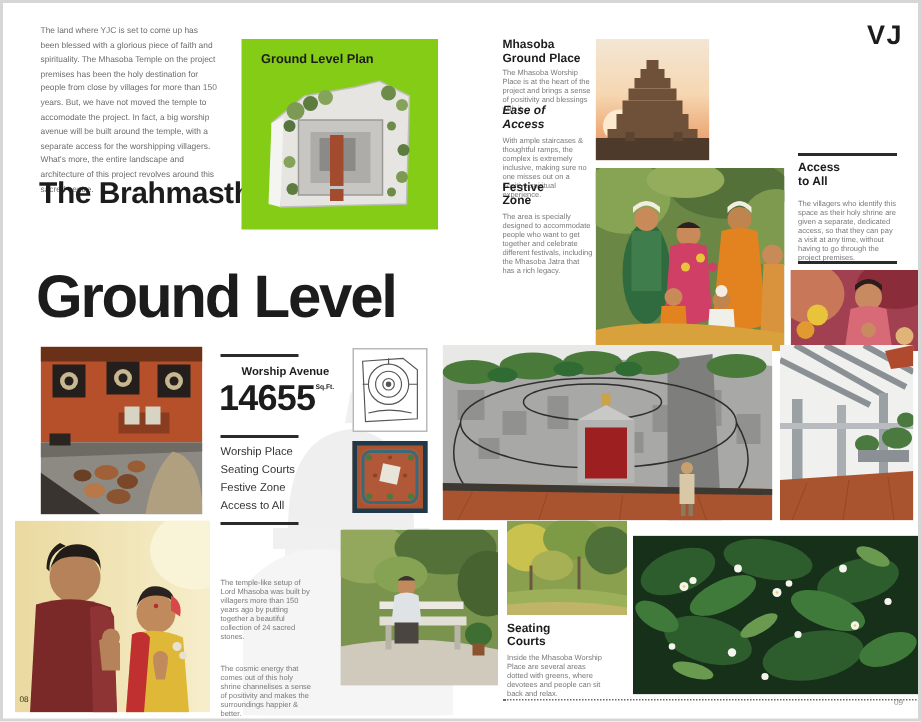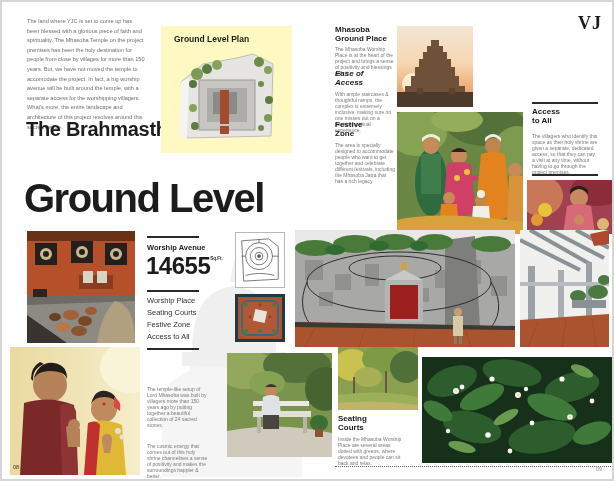--- a/index.html
+++ b/index.html
@@ -6,23 +6,23 @@
   .page{position:relative;width:614px;height:481px;background:#ffffff;
         border:2px solid #d6d6d6;box-sizing:border-box;overflow:hidden;
         font-family:"Liberation Sans",sans-serif;color:#1c1c1c;}
   .abs{position:absolute;}
   .photo{position:absolute;overflow:hidden;z-index:1;}
   .photo svg{display:block;width:100%;height:100%;}
   .rule{position:absolute;height:2px;background:#2a2a2a;z-index:2;}
 
   .intro{left:25px;top:15px;width:118px;font-size:5.6px;line-height:9.6px;color:#6e6e6e;}
   .brahmasthan{left:24px;top:116px;width:170px;font-size:20px;line-height:23px;font-weight:bold;letter-spacing:-0.3px;}
-  .vj-logo{left:576px;top:11px;font-family:Liberation Serif, serif;font-size:18px;font-weight:bold;letter-spacing:1px;}
-
-  .plan-panel{left:159px;top:24px;width:131px;height:127px;background:#fef9c3;z-index:1;}
+  .vj-logo{left:576px;top:11px;font-family:Liberation Sans, sans-serif;font-size:18px;font-weight:bold;letter-spacing:1px;}
+
+  .plan-panel{left:159px;top:24px;width:131px;height:127px;background:#84cc16;z-index:1;}
   .plan-title{position:absolute;left:13px;top:8px;font-size:8.5px;font-weight:bold;}
   .plan-art{position:absolute;left:12px;top:26px;width:106px;height:94px;}
   .sec-h{position:absolute;font-size:8px;line-height:9px;font-weight:bold;z-index:2;}
   .sec-b{position:absolute;font-size:5px;line-height:6px;color:#7a7a7a;z-index:2;}
 
   .ground-title{left:22px;top:174px;font-size:40px;font-weight:bold;letter-spacing:-1.5px;}
 
   .stats-label{left:145px;top:241px;font-size:7.5px;font-weight:bold;}
   .stats-value{left:144px;top:250px;font-size:24px;font-weight:bold;letter-spacing:-0.5px;}
   .stats-unit{font-size:4.5px;font-weight:bold;vertical-align:14px;letter-spacing:0;}
@@ -203,21 +203,21 @@
         <ellipse cx="36" cy="96" rx="7" ry="5" fill="#b87848"></ellipse>
           <ellipse cx="52" cy="100" rx="8" ry="5" fill="#8a5430"></ellipse>
         <ellipse cx="64" cy="80" rx="6" ry="4" fill="#9a5c34"></ellipse>
           <ellipse cx="28" cy="86" rx="6" ry="4" fill="#6a4024"></ellipse>
       </g>
       <rect x="6" y="58" width="14" height="8" fill="#2a2420"></rect>
     </svg>
   </div>
 
   <div class="rule" style="left:145px;top:234px;width:52px;"></div>
-  <div class="abs stats-label" style="position: absolute; left: 145px; top: 241px; z-index: 2;">Worship Avenue</div>
+  <div class="abs stats-label" style="position: absolute; left: 159px; top: 241px; z-index: 2;">Worship Avenue</div>
   <div class="abs stats-value" style="position: absolute; left: 144px; top: 250px; z-index: 2;"><span>14655</span><span class="stats-unit">Sq.Ft.</span></div>
   <div class="rule" style="left:145px;top:288px;width:52px;"></div>
   <div class="abs" style="left:145px;top:293px;width:60px;z-index:2;">
     <div class="feature">Worship Place</div>
     <div class="feature">Seating Courts</div>
     <div class="feature">Festive Zone</div>
     <div class="feature">Access to All</div>
   </div>
   <div class="rule" style="left:145px;top:346px;width:52px;"></div>
 

